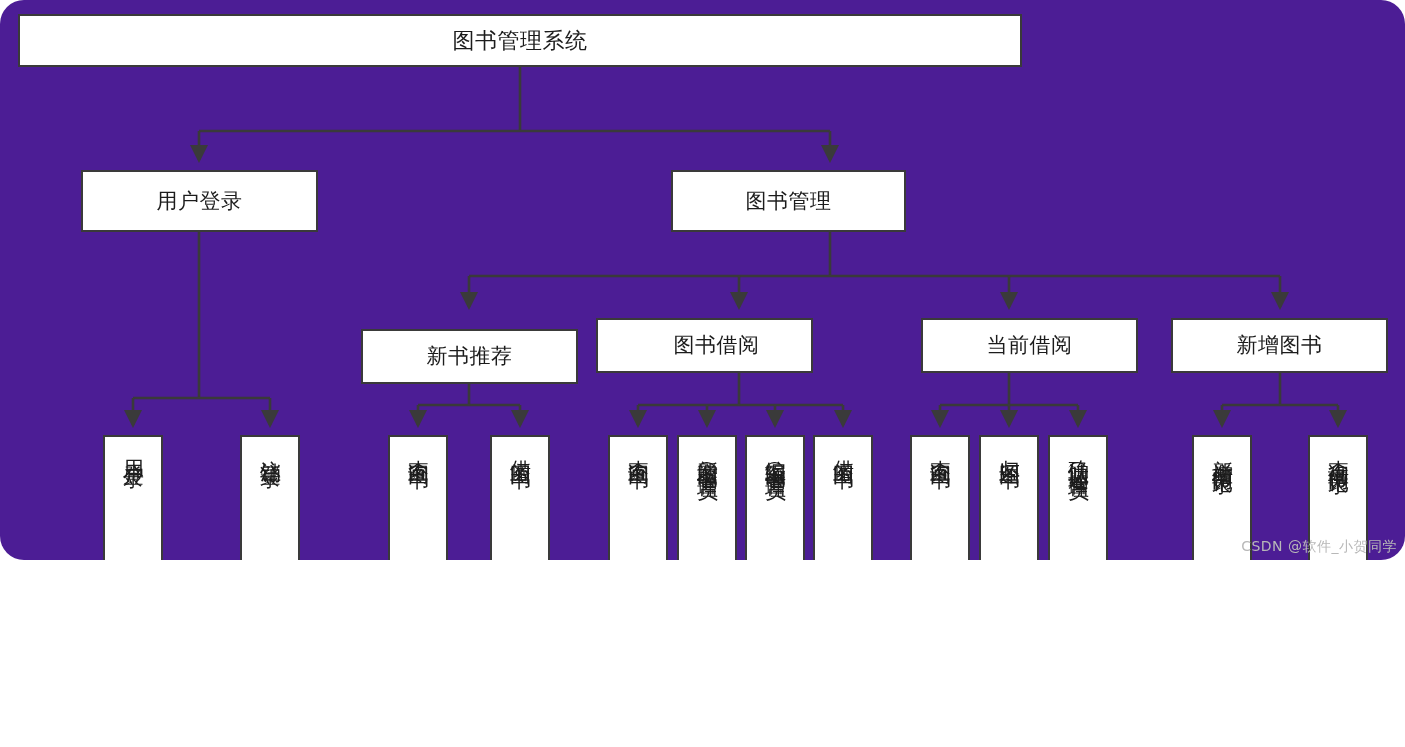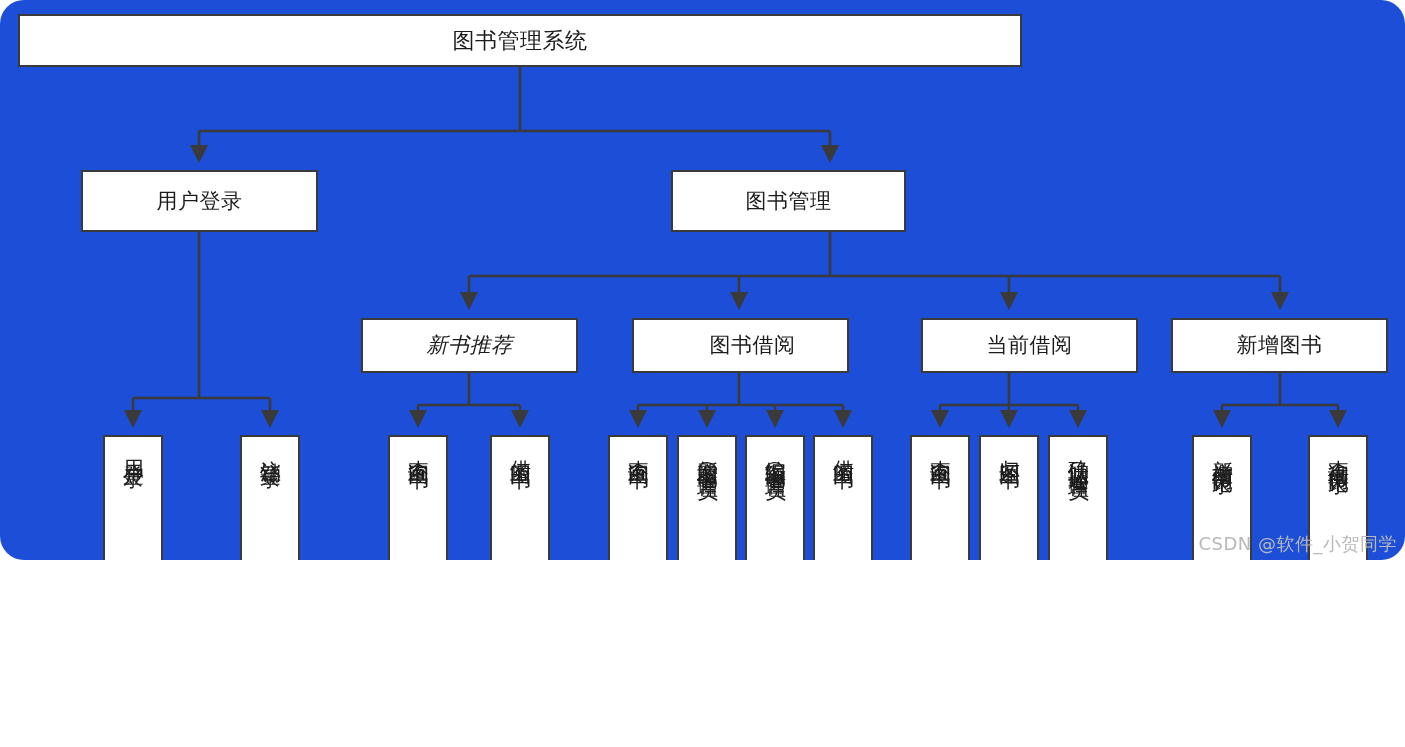--- a/index.html
+++ b/index.html
@@ -5,21 +5,21 @@
 <style>
   html,body{margin:0;padding:0;background:#ffffff;}
   body{
     font-family:"DejaVu Sans","Liberation Sans",sans-serif;
     color:#1a1a1a;
   }
   #stage{
     position:relative;
     width:1405px;
     height:560px;
-    background:#1d4ed8;
+    background:#4c1d95;
     overflow:hidden;
     border-radius:24px;
   }
   #edges{
     position:absolute;
     left:0; top:0;
     width:1405px; height:747px;
     pointer-events:none;
   }
   .node{
@@ -54,21 +54,21 @@
     text-orientation:upright;
     font-size:21px;
     line-height:1.0;
     letter-spacing:3px;
     white-space:nowrap;
   }
   #watermark{
     position:absolute;
     right:8px;
     bottom:4px;
-    font-size:18px;
+    font-size:14px;
     color:#b8b8b8;
     white-space:nowrap;
     letter-spacing:0.5px;
     font-family:"DejaVu Sans","Liberation Sans",sans-serif;
   }
 </style>
 </head>
 <body>
 
 <div id="stage">
@@ -128,25 +128,25 @@
   </div>
 
   <div class="node horiz" style="left:81px; top:170px; width:237px; height:62px;">
     <span class="node-label">用户登录</span>
   </div>
 
   <div class="node horiz" style="left:671px; top:170px; width:235px; height:62px;">
     <span class="node-label">图书管理</span>
   </div>
 
-  <div class="node horiz" style="left:361px; top:318px; width:217px; height:55px;font-style:italic;">
+  <div class="node horiz" style="left:361px; top:329px; width:217px; height:55px;">
     <span class="node-label">新书推荐</span>
   </div>
 
-  <div class="node horiz" style="left:632px; top:318px; width:217px; height:55px;padding-left:24px;">
+  <div class="node horiz" style="left:596px; top:318px; width:217px; height:55px;padding-left:24px;">
     <span class="node-label">图书借阅</span>
   </div>
 
   <div class="node horiz" style="left:901px; top:318px; width:217px; height:55px;margin-left:20px;">
     <span class="node-label">当前借阅</span>
   </div>
 
   <div class="node horiz" style="left:1171px; top:318px; width:217px; height:55px;">
     <span class="node-label">新增图书</span>
   </div>

